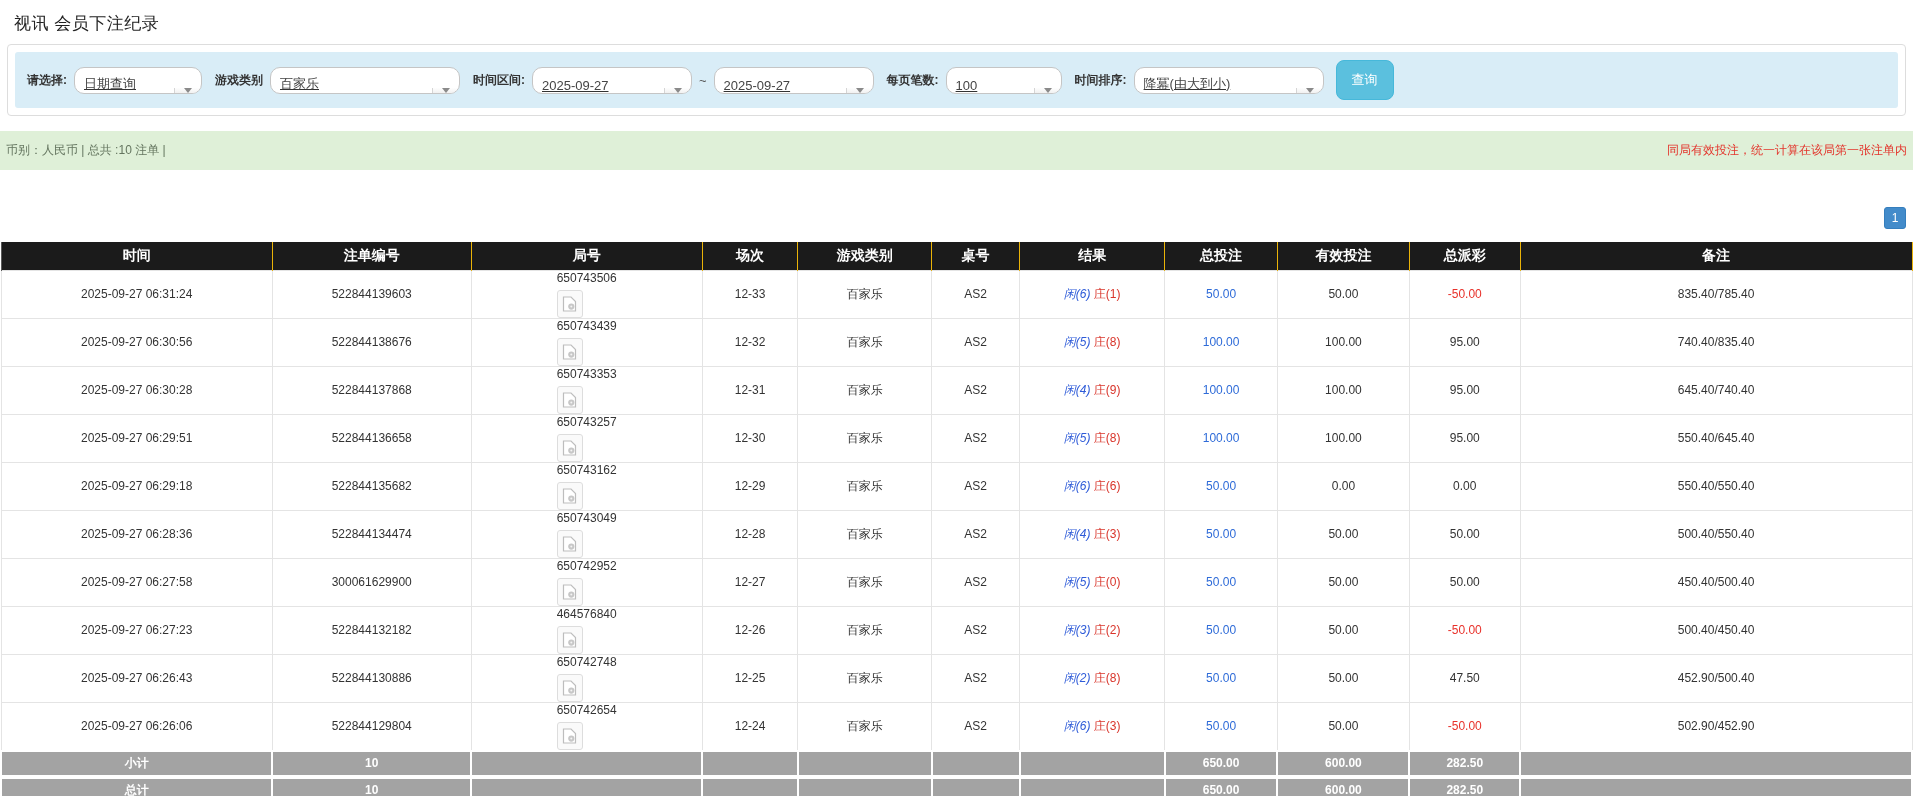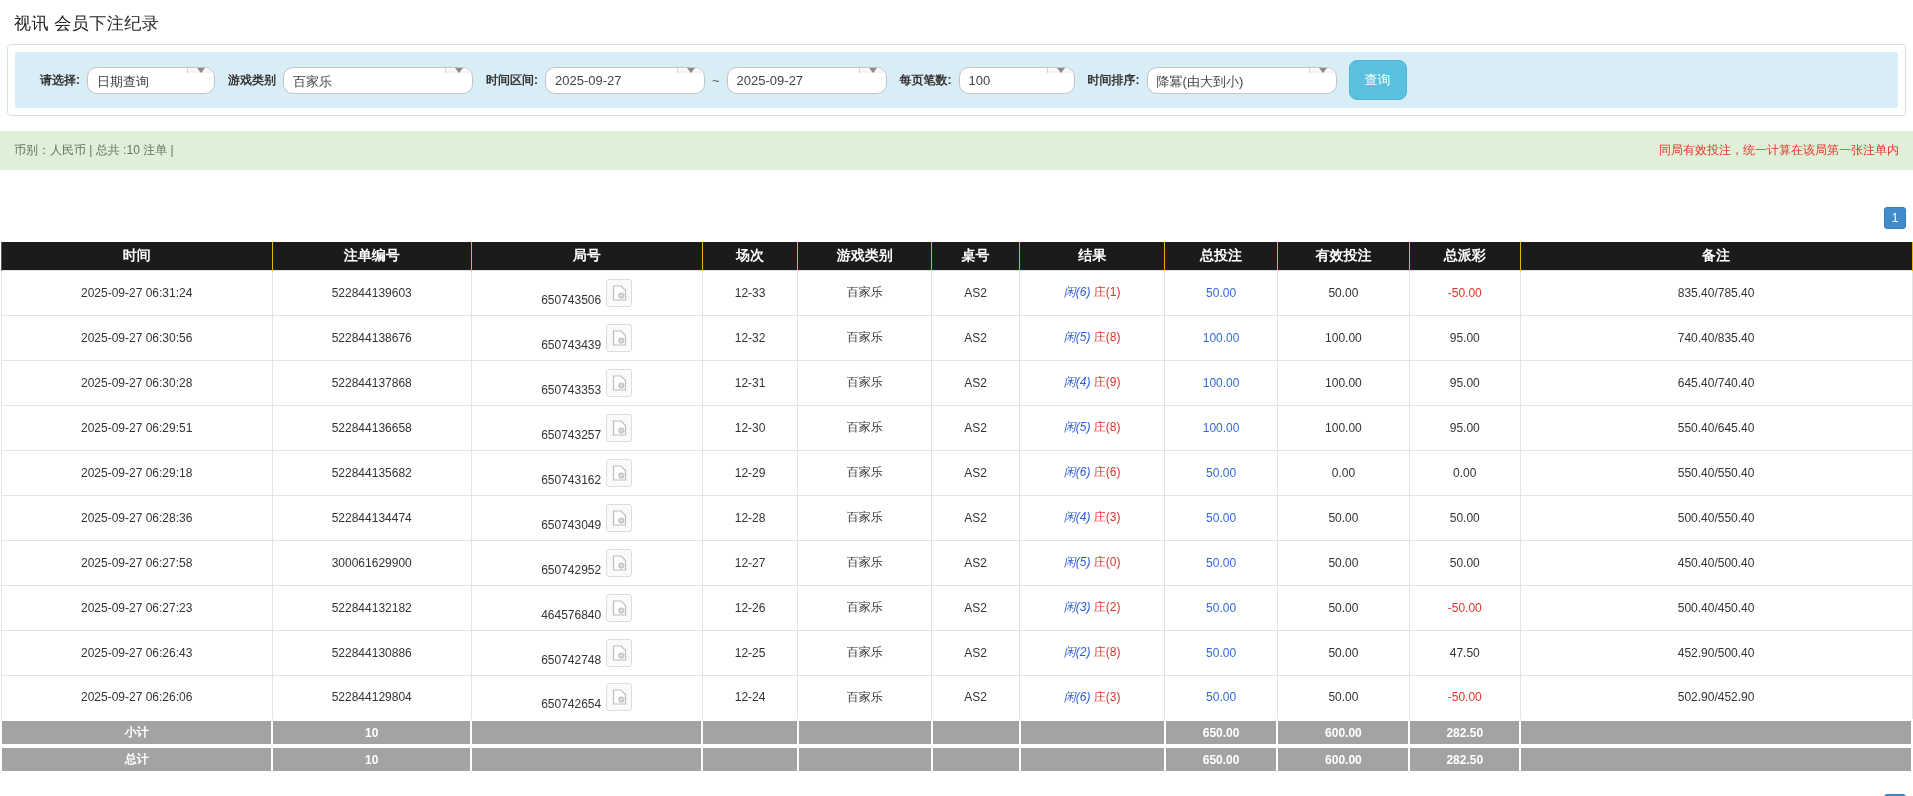--- a/index.html
+++ b/index.html
@@ -16,25 +16,25 @@
   
   .filter-panel {
     margin:0 7px; border:1px solid #ddd; border-radius:4px;
     padding:7px; background:#fff;
   }
   .filter-bar {
     background:var(--filter-bg,#d9edf7); border-radius:3px;
     display:flex; align-items:center; gap:7px; padding:8px 10px;
   }
   .f-label { font-size:12px; font-weight:bold; color:#333; white-space:nowrap; margin-left:6px; }
-  .f-label:first-child { margin-left:15px; }
+  .f-label:first-child { margin-left:2px; }
   .dd {
-    display:inline-flex; align-items:flex-start; height:27px;
+    display:inline-flex; align-items:flex-end; height:27px;
     background:#fff; border:1px solid #c5c5c5; border-radius:10px;
-    overflow:hidden; cursor:pointer;
+    overflow:hidden; cursor:pointer;text-decoration:underline;
   }
   .dd-value { padding:5px 9px 0; font-size:13px; color:#444; flex:1; white-space:nowrap; text-align:left; }
   .dd-arrow {
     width:27px; display:flex; align-items:center; justify-content:center;
     border-left:1px solid #d5d5d5; background:linear-gradient(#fefefe,#f1f1f1);
   }
   .dd-arrow i {
     width:0; height:0; display:block;
     border-left:4px solid transparent; border-right:4px solid transparent;
     border-top:5px solid #8a8a8a;
@@ -43,21 +43,21 @@
   .search-btn {
     height:40px; padding:0 15px; margin-left:5px;
     background:var(--search-button-bg,#5bc0de); color:#fff;
     border:1px solid #46b8da; border-radius:8px;
     font-size:13px; font-family:inherit; cursor:pointer;
   }
   
   .summary-bar {
     margin-top:15px; background:var(--summary-bg,#dff0d8);
     display:flex; justify-content:space-between; align-items:center;
-    padding:11px 14px; font-size:12px;
+    padding:11px 6px; font-size:12px;
   }
   .summary-left { color:#64755f; }
   .summary-right { color:var(--notice-red,#e3342b); }
   
   .pagination { display:flex; justify-content:flex-end; padding:0 7px; }
   .pagination.top { margin:37px 0 13px; }
   .pagination.bottom { margin:21px 0 0; }
   .page-btn {
     min-width:22px; height:22px; padding:0 6px;
     background:var(--accent-blue,#428bca); color:#fff;
@@ -72,21 +72,21 @@
     font-size:14px; font-weight:bold; height:28px;
     border-left:1px solid #5a5a5a; border-right:1px solid #eab308;
     text-align:center;
   }
   tbody td {
     height:45px; background:#fff; text-align:center;
     font-size:12px; color:#333;
     border:1px solid #e4e4e4;
     overflow:hidden; white-space:nowrap;
   }
-  .round-wrap { display:inline-flex; align-items:flex-end; gap:5px; }
+  .round-wrap { display:inline-flex; align-items:flex-start; gap:5px;flex-direction:column; }
   .video-btn {
     width:26px; height:28px; padding:0;
     border:1px solid #ddd; background:#fafafa; border-radius:3px;
     display:inline-flex; align-items:center; justify-content:center; cursor:pointer;
   }
   .res-player { color:var(--player-blue,#2e5bd8);font-style:italic; }
   .res-banker { color:var(--banker-red,#d9352b); }
   .bet-link { color:var(--link-blue,#2e6bd8); text-decoration:none; cursor:pointer; }
   .neg { color:var(--negative-red,#e8312a); }
   tfoot td {

